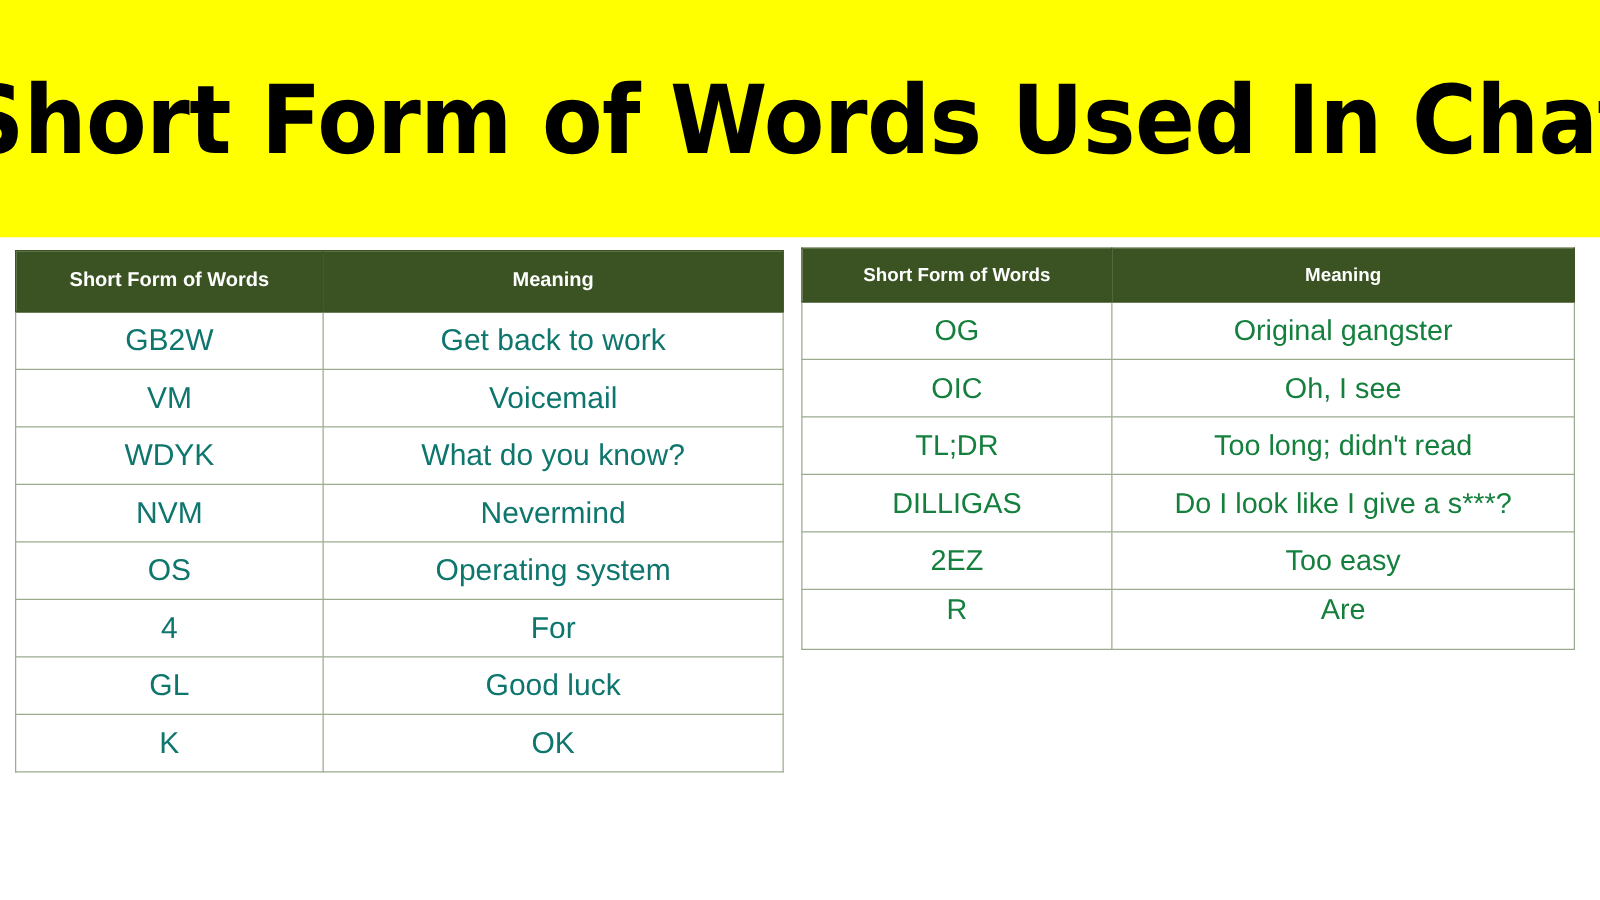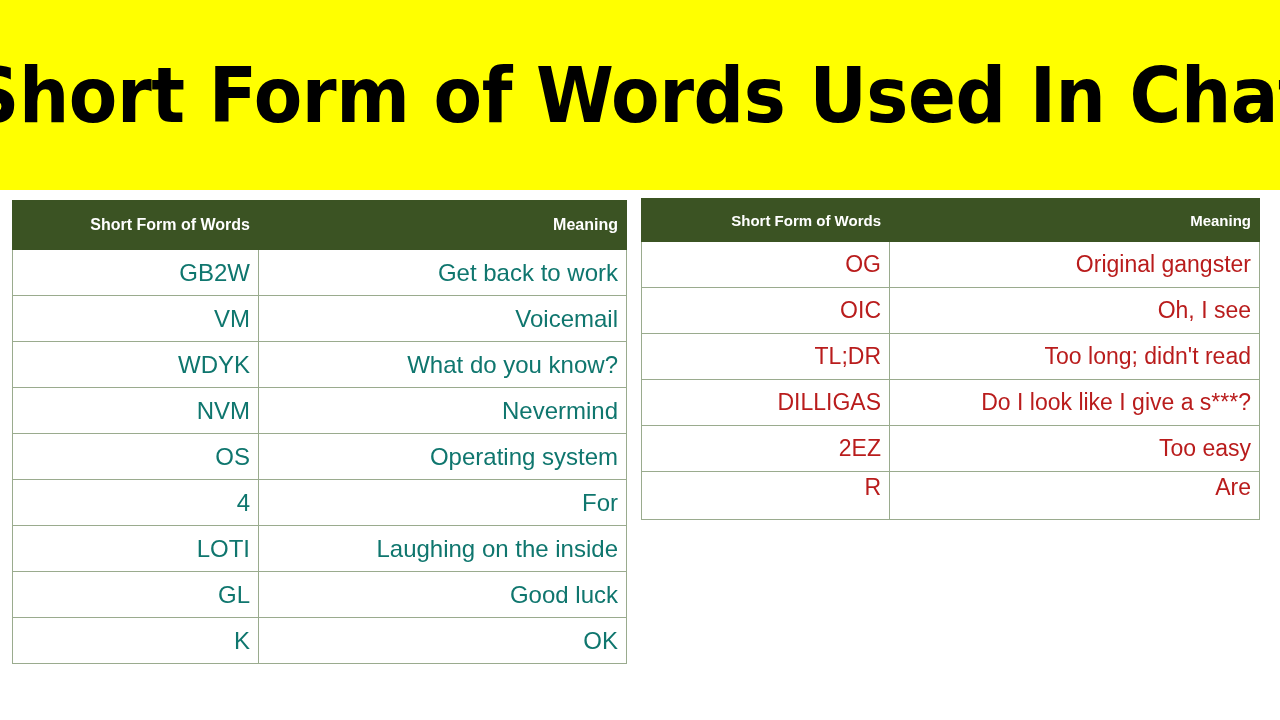--- a/index.html
+++ b/index.html
@@ -65,21 +65,21 @@
     left: 641px;
     top: 8px;
     width: 618px;
   }
 
   .abbr-table th,
   .abbr-table td {
     border: 1px solid #9aab8e;
     padding: 0 8px;
     vertical-align: middle;
-    text-align: right;
+    text-align: center;
   }
 
   .abbr-table thead th {
     background: #3b5323;
     color: #ffffff;
     font-weight: bold;
     border-color: #3b5323;
   }
 
   
@@ -93,21 +93,21 @@
   }
 
   .abbr-table.left tbody td {
     height: 45px;
     font-size: 24px;
     color: #0f766e;
   }
   .abbr-table.right tbody td {
     height: 45px;
     font-size: 23px;
-    color: #b91c1c;
+    color: #15803d;
   }
 
   
   .abbr-table.left col.c-code { width: 246px; }
   .abbr-table.left col.c-meaning { width: 368px; }
   .abbr-table.right col.c-code { width: 248px; }
   .abbr-table.right col.c-meaning { width: 370px; }
 
   .cell-code { white-space: nowrap; }
   .cell-meaning { white-space: nowrap; }
@@ -157,24 +157,20 @@
         </tr>
         <tr>
           <td class="cell-code">OS</td>
           <td class="cell-meaning">Operating system</td>
         </tr>
         <tr>
           <td class="cell-code">4</td>
           <td class="cell-meaning">For</td>
         </tr>
         <tr>
-          <td class="cell-code">LOTI</td>
-          <td class="cell-meaning">Laughing on the inside</td>
-        </tr>
-        <tr>
           <td class="cell-code">GL</td>
           <td class="cell-meaning">Good luck</td>
         </tr>
         <tr>
           <td class="cell-code">K</td>
           <td class="cell-meaning">OK</td>
         </tr>
       </tbody>
   </table>
 

